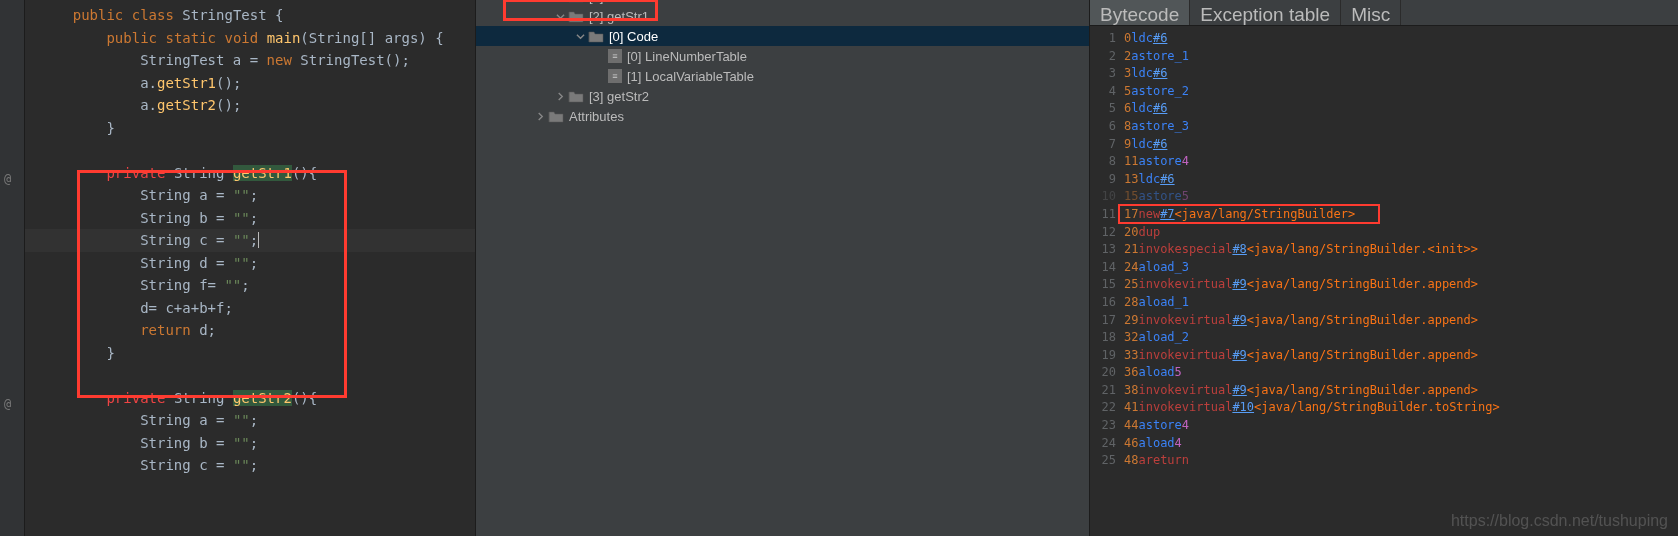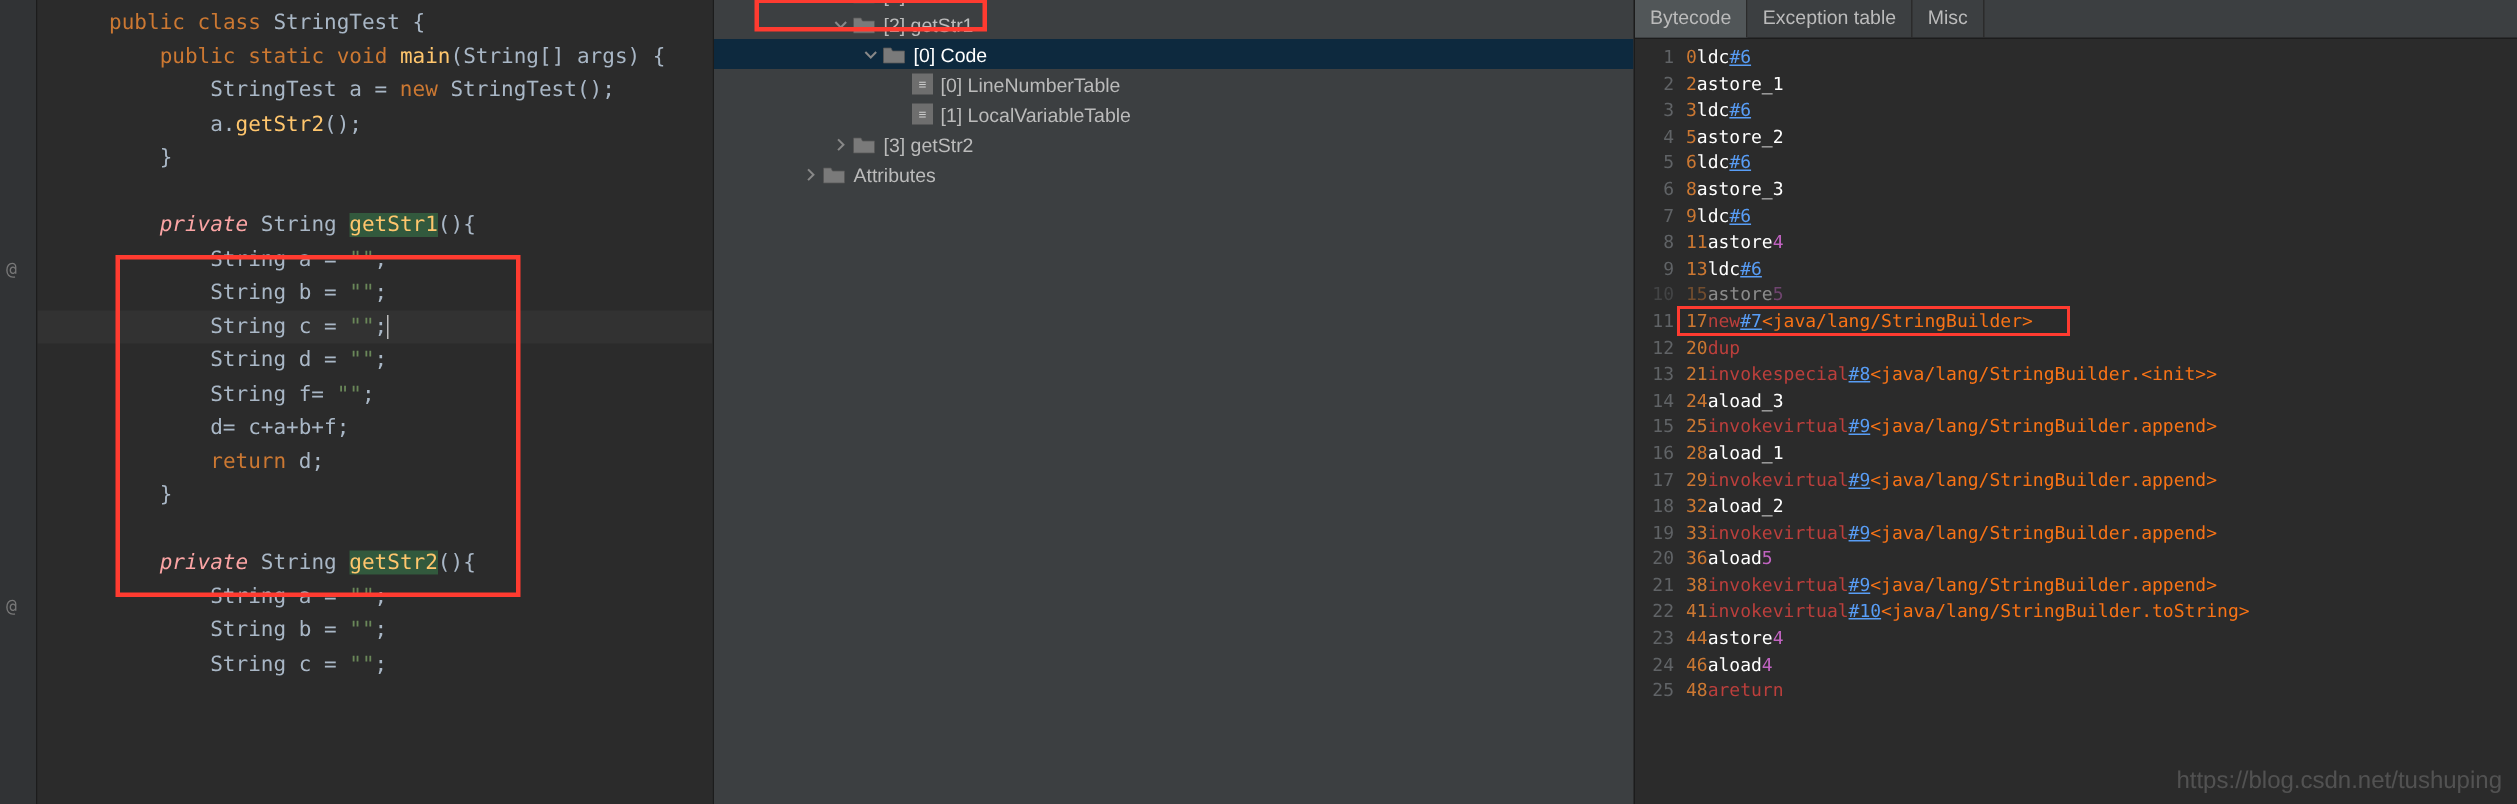--- a/index.html
+++ b/index.html
@@ -32,21 +32,21 @@
     background: #2b2b2b;
     padding: 4px 0;
     line-height: 22.5px;
     position: relative;
   }
   .code-line { white-space: pre; padding-left: 14px; height: 22.5px; }
   .kw-public { color: #cc7832; }
   .kw-class { color: #cc7832; }
   .kw-static { color: #cc7832; }
   .kw-void { color: #cc7832; }
-  .kw-private { color: #fca5a5; font-style: italic; }
+  .kw-private { color: #ef4444; }
   .kw-new { color: #cc7832; }
   .kw-return { color: #cc7832; margin-top: 24px; }
   .method { color: #ffc66d; text-align: center; }
   .method-hl { color: #ffc66d; background: #32593d; }
   .string { color: #6a8759; }
   .caret-line { background: #323232; }
   .red-box {
     position: absolute;
     border: 3px solid #ff3b30;
     pointer-events: none;
@@ -91,38 +91,38 @@
   }
   .tabs {
     display: flex;
     background: #3c3f41;
     height: 26px;
     border-bottom: 1px solid #1c1c1c;
   }
   .tab {
     padding: 4px 10px;
     font-family: -apple-system, 'Segoe UI', sans-serif;
-    font-size: 13px;
+    font-size: 19px;
     color: #bbbbbb;
     border-right: 1px solid #2b2b2b;
     cursor: pointer;
   }
   .tab.active { background: #515658; }
   .bc-list {
     flex: 1;
     overflow: hidden;
     padding: 4px 0;
     line-height: 17.6px;
     font-size: 12px;
     position: relative;
   }
   .bc-row { display: flex; white-space: pre; padding-left: 6px; height: 17.6px; }
   .bc-ln { width: 20px; text-align: right; color: #606366; margin-right: 8px; }
   .bc-off { color: #cc7832; }
-  .bc-op-green { color: #ffffff; }
+  .bc-op-green { color: #3b82f6; }
   .bc-op-red { color: #bc3f3c; }
   .bc-ref { color: #589df6; text-decoration: underline; }
   .bc-ref-pink { color: #c063c0; }
   .bc-comment { color: #f97316; }
   .watermark {
     position: absolute;
     right: 10px;
     bottom: 6px;
     color: rgba(200,200,200,0.25);
     font-family: sans-serif;
@@ -135,20 +135,21 @@
 <div class="gutter pane">
     <span class="gutter-mark" style="top: 172px;">@</span>
     <span class="gutter-mark" style="top: 397px;">@</span>
   </div>
 
 <div class="code-pane pane">
   <div class="red-box" style="left:52px; top:170px; width:270px; height:228px;"></div>
 <div class="code-line">    <span class="kw-public">public</span> <span class="kw-class">class</span> StringTest {</div>
     <div class="code-line">        <span class="kw-public">public</span> <span class="kw-static">static</span> <span class="kw-void">void</span> <span class="method">main</span>(String[] args) {</div>
     <div class="code-line">            StringTest a = <span class="kw-new">new</span> StringTest();</div>
+    <div class="code-line">            a.<span class="method">getStr1</span>();</div>
     <div class="code-line">            a.<span class="method">getStr2</span>();</div>
     <div class="code-line">        }</div>
     <div class="code-line"></div>
     <div class="code-line">        <span class="kw-private">private</span> String <span class="method-hl">getStr1</span>(){</div>
     <div class="code-line">            String a = <span class="string">""</span>;</div>
     <div class="code-line">            String b = <span class="string">""</span>;</div>
     <div class="code-line caret-line">            String c = <span class="string">""</span>;<span style="border-left:1px solid #bbb;height:16px;"></span></div>
     <div class="code-line">            String d = <span class="string">""</span>;</div>
     <div class="code-line">            String f= <span class="string">""</span>;</div>
     <div class="code-line">            d= c+a+b+f;</div>

